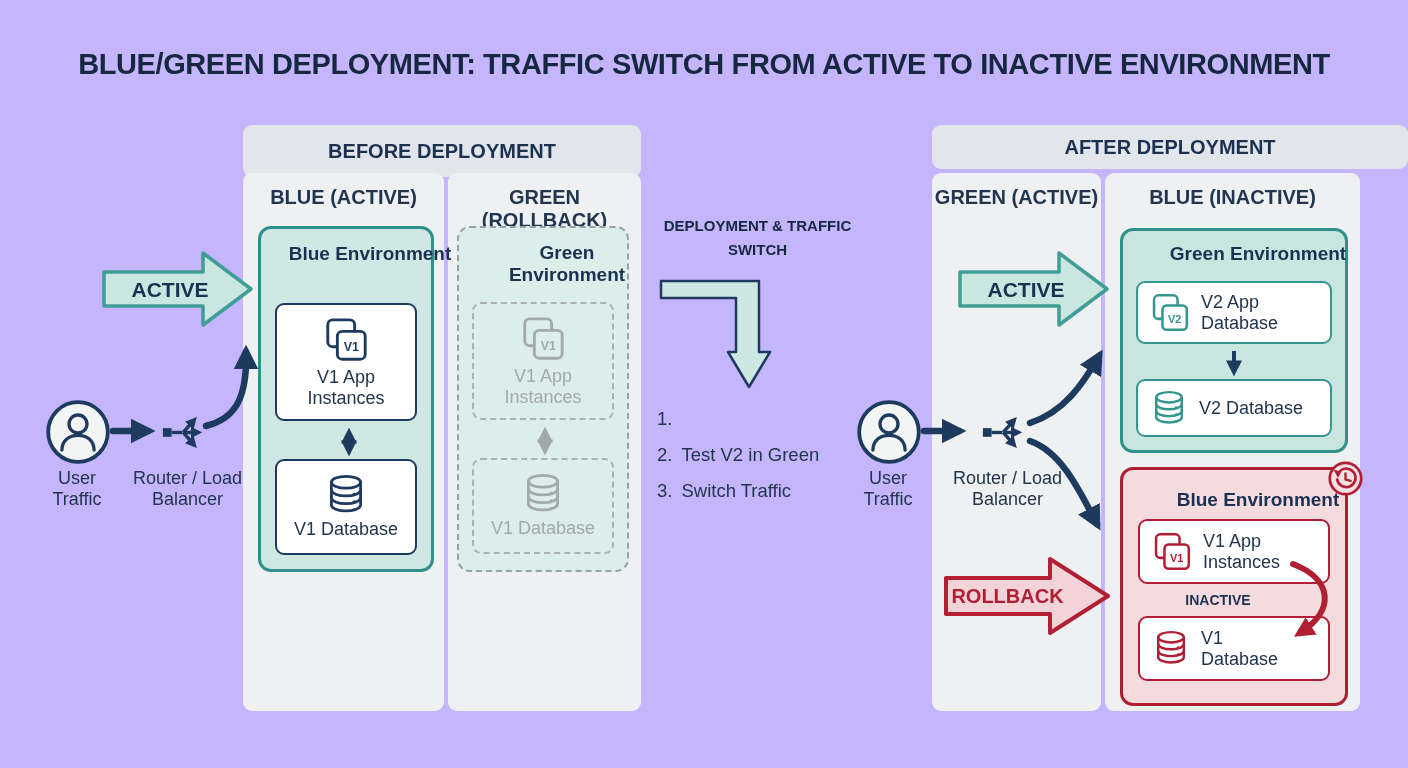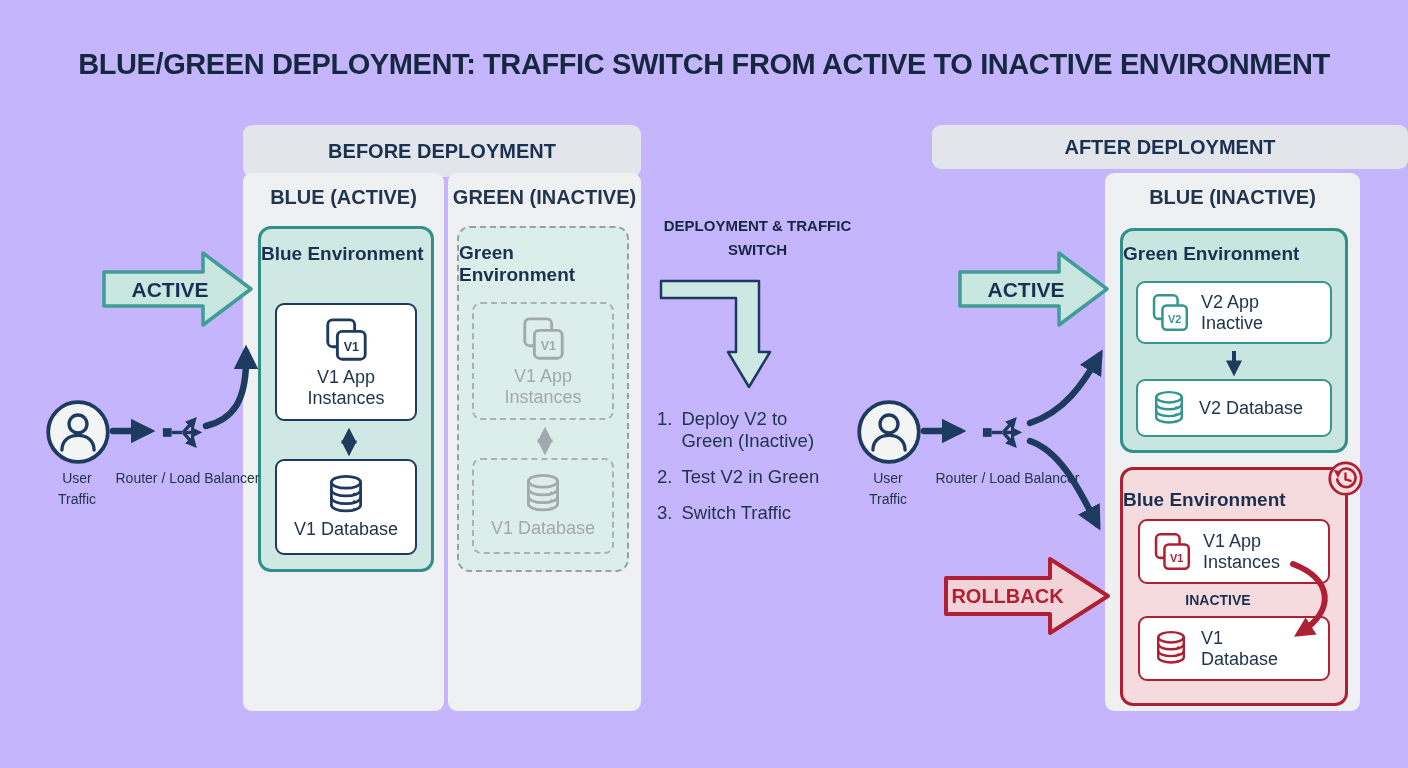--- a/index.html
+++ b/index.html
@@ -16,22 +16,22 @@
     justify-content:center;font-size:20px;font-weight:700;color:#1b3152;}
   .column{background:#eff0f2;border-radius:9px;}
   .col-label{margin-top:13px;text-align:center;font-size:20px;font-weight:600;color:#22354e;}
 
   
   .env{border-radius:13px;box-sizing:border-box;}
   .env-blue-left{background:#cfe8e3;border:3px solid #2f918a;}
   .env-green-left{background:#dceee9;border:2px dashed #96a1a3;}
   .env-green-right{background:#c9e5df;border:3px solid #2f918a;}
   .env-red-right{background:#f5dbde;border:3px solid #ae1f33;}
-  .env-title{position:absolute;left:0;width:100%;
-    font-size:19px;line-height:22px;font-weight:700;color:#1b3152;}
+  .env-title{position:absolute;left:0;width:100%;text-align:center;
+    font-size:19px;line-height:22px;font-weight:700;color:#1b3152;padding-left:24px;}
 
   
   .card{position:absolute;background:#fff;border-radius:9px;box-sizing:border-box;
     display:flex;align-items:center;justify-content:center;}
   .card.vert{flex-direction:column;gap:3px;}
   .card.horiz{flex-direction:row;justify-content:flex-start;gap:10px;padding-left:11px;}
   .b-navy{border:2.5px solid #1d3a5f;}
   .b-teal{border:2.5px solid #35968f;}
   .b-red{border:2.5px solid #b01f33;}
   .b-dash{border:2px dashed #a9b1b3;background:transparent;}
@@ -51,38 +51,38 @@
   .block-arrow-label.red{color:#b01f33;font-size:20px;}
 
   
   .trans-heading{width:215px;text-align:center;font-size:15px;line-height:24px;
     font-weight:700;color:#16283f;}
   .steps{width:190px;}
   .step{display:flex;gap:9px;margin-bottom:14px;font-size:18.5px;line-height:22px;color:#22354e;}
   .step .txt{width:146px;}
 
   
-  .icon-label{text-align:center;font-size:14px;line-height:21px;color:#22354e;}
+  .icon-label{text-align:center;font-size:18px;line-height:21px;color:#22354e;}
 
   .status-inactive{position:absolute;text-align:center;font-size:14px;font-weight:700;color:#1b3152;}
 </style>
 </head>
 <body>
 
 <div class="canvas">
 
   <div class="abs page-title">BLUE/GREEN DEPLOYMENT: TRAFFIC SWITCH FROM ACTIVE TO INACTIVE ENVIRONMENT</div>
 
   <div class="abs panel-header" style="left:243px;top:125px;width:398px;height:52px;">BEFORE DEPLOYMENT</div>
 
   <div class="abs column" style="left:243px;top:173px;width:201px;height:538px;">
     <div class="col-label">BLUE (ACTIVE)</div>
   </div>
   <div class="abs column" style="left:448px;top:173px;width:193px;height:538px;">
-    <div class="col-label">GREEN (INACTIVE)</div>
+    <div class="col-label">GREEN (ROLLBACK)</div>
   </div>
 
   <div class="abs env env-blue-left" style="left:258px;top:226px;width:176px;height:346px;">
     <div class="env-title" style="top:14px;">Blue Environment</div>
 
     <div class="card vert b-navy" style="left:14px;top:74px;width:142px;height:118px;">
       <svg class="ico c-navy" width="48" height="48" viewBox="0 0 50 50">
         <rect class="stroke" x="6" y="4" width="28" height="28" rx="5"></rect>
         <rect x="16" y="16" width="29" height="29" rx="5" fill="#ffffff" stroke="currentColor" stroke-width="3"></rect>
         <text x="30.5" y="36.5">V1</text>
@@ -150,48 +150,50 @@
 
   <div class="abs trans-heading" style="left:650px;top:214px;">DEPLOYMENT &amp; TRAFFIC SWITCH</div>
 
   <svg class="abs" style="left:658px;top:276px;" width="116" height="116" viewBox="0 0 116 116">
     <polygon points="3,5 101,5 101,76 112,76 91,111 70,76 78,76 78,22 3,22" fill="#cde7e2" stroke="#1d3a5f" stroke-width="2.5" stroke-linejoin="round"></polygon>
   </svg>
 
   <div class="abs steps" style="left:657px;top:408px;">
     <div class="step">
       <span>1.</span>
-      <span class="txt">Deploy V2 to Green (Inactive)</span>
     </div>
     <div class="step">
       <span>2.</span>
       <span class="txt">Test V2 in Green</span>
     </div>
     <div class="step">
       <span>3.</span>
       <span class="txt">Switch Traffic</span>
     </div>
   </div>
 
   <div class="abs panel-header" style="left:932px;top:125px;width:476px;height:44px;">AFTER DEPLOYMENT</div>
 
+  <div class="abs column" style="left:932px;top:173px;width:169px;height:538px;">
+    <div class="col-label">GREEN (ACTIVE)</div>
+  </div>
   <div class="abs column" style="left:1105px;top:173px;width:255px;height:538px;">
     <div class="col-label">BLUE (INACTIVE)</div>
   </div>
 
   <div class="abs env env-green-right" style="left:1120px;top:228px;width:228px;height:225px;">
     <div class="env-title" style="top:12px;">Green Environment</div>
 
     <div class="card horiz b-teal" style="left:13px;top:50px;width:196px;height:63px;">
       <svg class="ico c-teal" width="42" height="42" viewBox="0 0 50 50">
         <rect class="stroke" x="6" y="4" width="28" height="28" rx="5"></rect>
         <rect x="16" y="16" width="29" height="29" rx="5" fill="#ffffff" stroke="currentColor" stroke-width="3"></rect>
         <text x="30.5" y="36.5">V2</text>
       </svg>
-      <div class="card-label left" style="width:92px;">V2 App Inactive</div>
+      <div class="card-label left" style="width:92px;">V2 App Database</div>
     </div>
 
     <svg class="abs" style="left:98px;top:117px;" width="26" height="32" viewBox="0 0 26 32">
       <defs>
           <marker id="da-s" viewBox="0 0 10 10" refX="6" refY="5" markerWidth="4" markerHeight="4" orient="auto">
             <path d="M0,0L10,5L0,10z" fill="#1d3a5f"></path>
           </marker>
         </defs>
       <line x1="13" y1="3" x2="13" y2="22" stroke="#1d3a5f" stroke-width="4" marker-end="url(#da-s)"></line>
     </svg>

